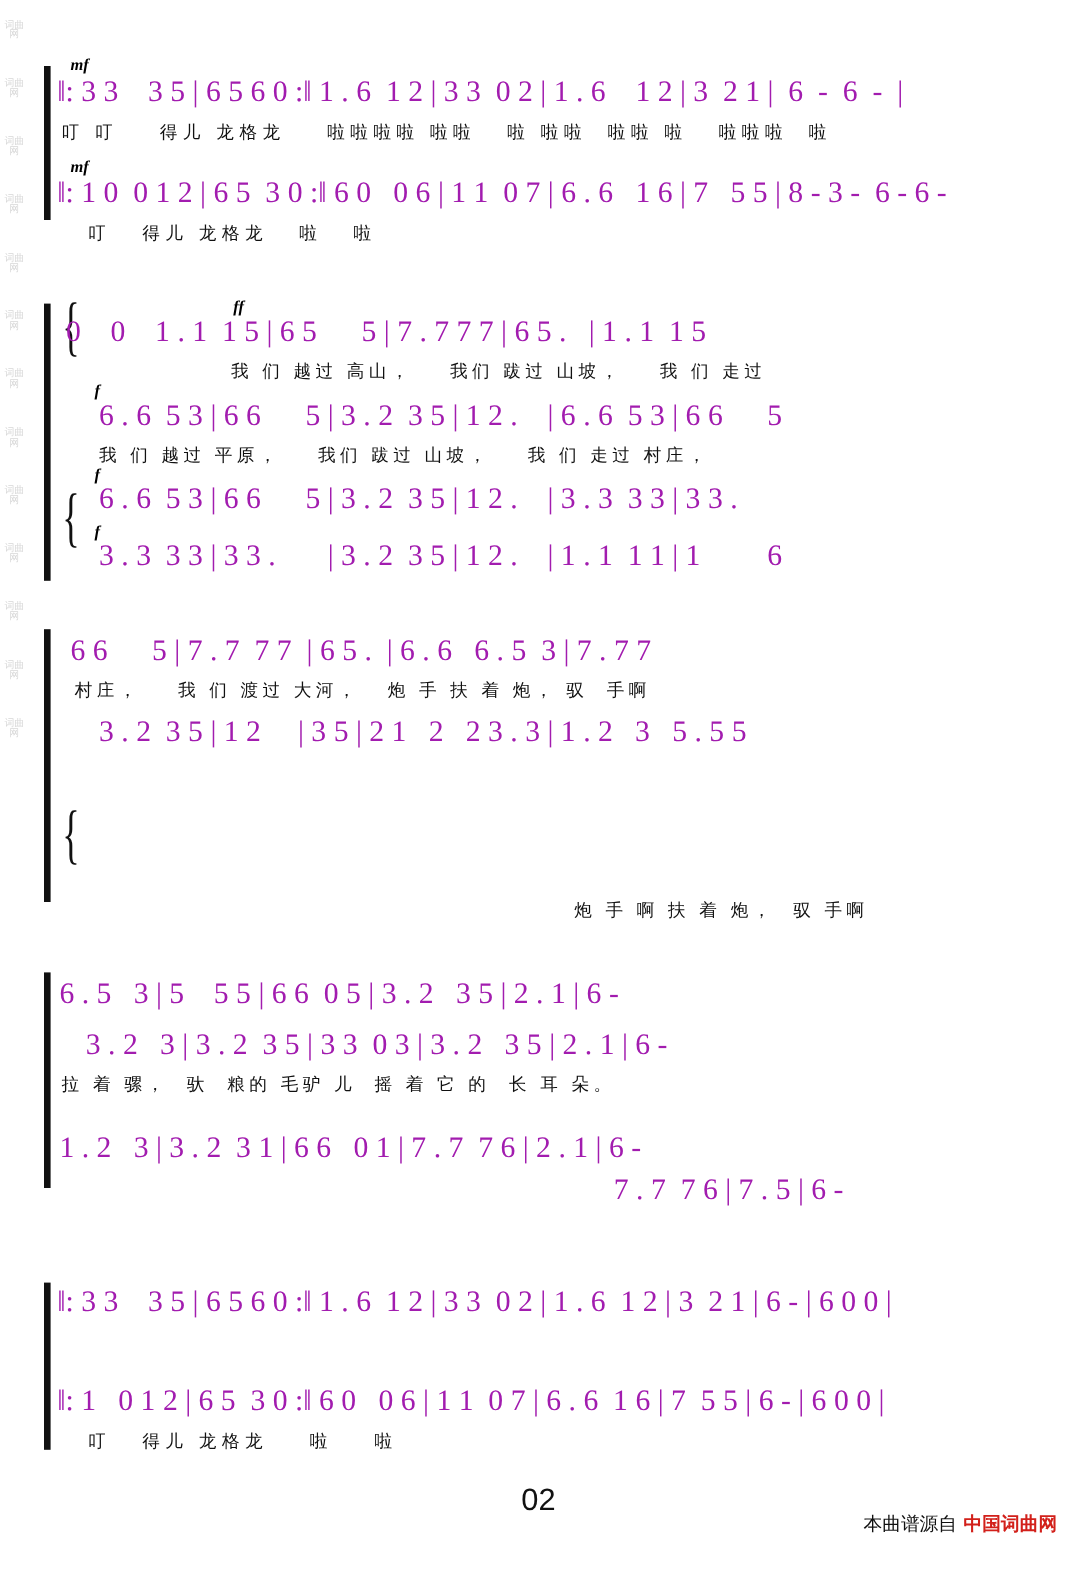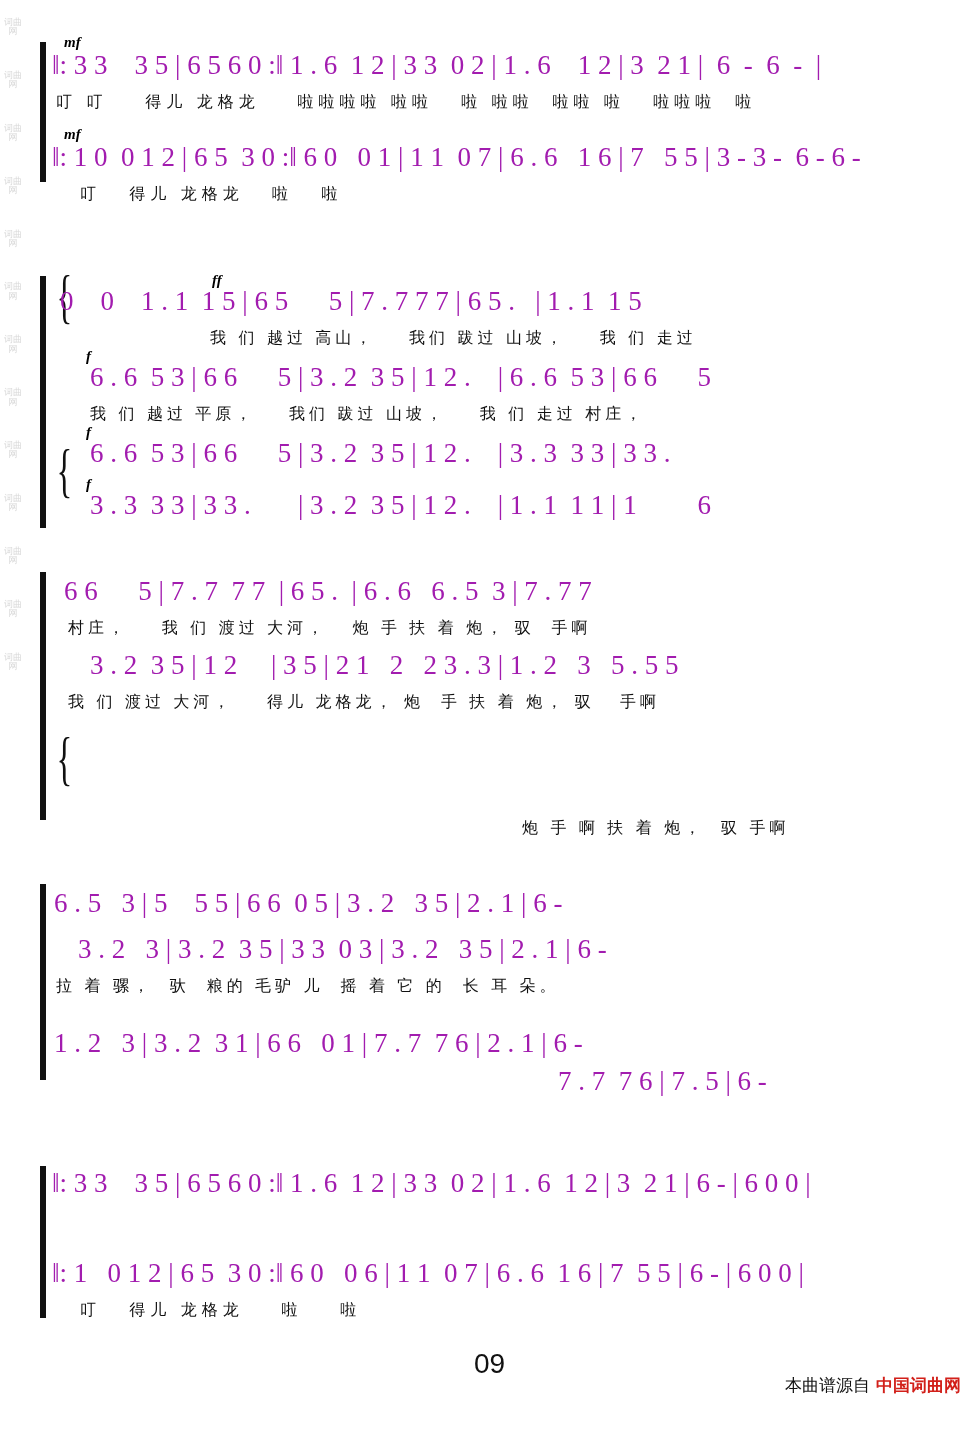--- a/index.html
+++ b/index.html
@@ -71,29 +71,29 @@
   <div class="wm">词曲网</div>
   <div class="wm">词曲网</div>
   <div class="wm">词曲网</div>
   <div class="wm">词曲网</div>
   <div class="wm">词曲网</div>
   <div class="wm">词曲网</div>
 </div>
 
 <div class="page">
 
-  <div class="staffblock" style="left:40px;top:34px;width:920px;height:160px;">
+  <div class="staffblock" style="left:40px;top:52px;width:920px;height:160px;">
     <div class="brk" style="left:0;top:8px;height:140px;"></div>
 
     <div class="dyn" style="position:absolute;left:24px;top:0px;">mf</div>
     <div class="nrow notes" style="left:12px;top:16px;">‖: 3 3    3 5 | 6 5 6 0 :‖ 1 . 6  1 2 | 3 3  0 2 | 1 . 6    1 2 | 3  2 1 |  6  -  6  -  |</div>
     <div class="lrow lyrics" style="left:16px;top:58px;letter-spacing:5px;">叮 叮    得儿 龙格龙    啦啦啦啦 啦啦   啦 啦啦  啦啦 啦   啦啦啦  啦</div>
 
     <div class="dyn" style="position:absolute;left:24px;top:92px;">mf</div>
-    <div class="nrow notes" style="left:12px;top:108px;">‖: 1 0  0 1 2 | 6 5  3 0 :‖ 6 0   0 1 | 1 1  0 7 | 6 . 6   1 6 | 7   5 5 | 3 - 3 -  6 - 6 -</div>
+    <div class="nrow notes" style="left:12px;top:108px;">‖: 1 0  0 1 2 | 6 5  3 0 :‖ 6 0   0 6 | 1 1  0 7 | 6 . 6   1 6 | 7   5 5 | 8 - 3 -  6 - 6 -</div>
     <div class="lrow lyrics" style="left:40px;top:150px;letter-spacing:5px;">叮   得儿 龙格龙   啦   啦</div>
   </div>
 
   <div class="staffblock" style="left:40px;top:272px;width:920px;height:268px;">
     <div class="brk" style="left:0;top:4px;height:252px;"></div>
     <div class="brace-l" style="left:10px;top:-6px;">{</div>
     <div class="brace-l" style="left:10px;top:168px;">{</div>
 
     <div class="dyn" style="position:absolute;left:172px;top:0px;">ff</div>
     <div class="nrow notes" style="left:20px;top:14px;">0    0    1 . 1  1 5 | 6 5      5 | 7 . 7 7 7 | 6 5 .   | 1 . 1  1 5</div>
@@ -111,21 +111,20 @@
   </div>
 
   <div class="staffblock" style="left:40px;top:568px;width:920px;height:262px;">
     <div class="brk" style="left:0;top:4px;height:248px;"></div>
     <div class="brace-l" style="left:10px;top:160px;">{</div>
 
     <div class="nrow notes" style="left:24px;top:8px;">6 6      5 | 7 . 7  7 7  | 6 5 .  | 6 . 6   6 . 5  3 | 7 . 7 7</div>
     <div class="lrow lyrics" style="left:28px;top:50px;letter-spacing:4px;">村庄，    我 们 渡过 大河，   炮 手 扶 着 炮， 驭  手啊</div>
 
     <div class="nrow notes" style="left:50px;top:82px;">3 . 2  3 5 | 1 2     | 3 5 | 2 1   2   2 3 . 3 | 1 . 2   3   5 . 5 5</div>
-    <div class="lrow lyrics" style="left:28px;top:124px;letter-spacing:4px;">我 们 渡过 大河，    得儿 龙格龙， 炮  手 扶 着 炮， 驭   手啊</div>
 
     <div class="lrow lyrics" style="left:482px;top:250px;letter-spacing:4px;">炮 手 啊 扶 着 炮，  驭 手啊</div>
   </div>
 
   <div class="staffblock" style="left:40px;top:880px;width:920px;height:210px;">
     <div class="brk" style="left:0;top:4px;height:196px;"></div>
 
     <div class="nrow notes" style="left:14px;top:8px;">6 . 5   3 | 5    5 5 | 6 6  0 5 | 3 . 2   3 5 | 2 . 1 | 6 -</div>
     <div class="nrow notes" style="left:14px;top:54px;margin-left:24px;">3 . 2   3 | 3 . 2  3 5 | 3 3  0 3 | 3 . 2   3 5 | 2 . 1 | 6 -</div>
     <div class="lrow lyrics" style="left:16px;top:96px;letter-spacing:4px;">拉 着 骡，  驮  粮的 毛驴 儿  摇 着 它 的  长 耳 朵。</div>
@@ -136,19 +135,19 @@
 
   <div class="staffblock" style="left:40px;top:1162px;width:920px;height:170px;">
     <div class="brk" style="left:0;top:4px;height:152px;"></div>
 
     <div class="nrow notes" style="left:12px;top:6px;">‖: 3 3    3 5 | 6 5 6 0 :‖ 1 . 6  1 2 | 3 3  0 2 | 1 . 6  1 2 | 3  2 1 | 6 - | 6 0 0 |</div>
 
     <div class="nrow notes" style="left:12px;top:96px;">‖: 1   0 1 2 | 6 5  3 0 :‖ 6 0   0 6 | 1 1  0 7 | 6 . 6  1 6 | 7  5 5 | 6 - | 6 0 0 |</div>
     <div class="lrow lyrics" style="left:40px;top:138px;letter-spacing:5px;">叮   得儿 龙格龙    啦    啦</div>
   </div>
 
-  <div class="footer-num">09</div>
+  <div class="footer-num">02</div>
 
   <div class="footer-src">
     <span>本曲谱源自</span><span class="brand">中国词曲网</span>
   </div>
 
 </div>
 
 </body></html>

